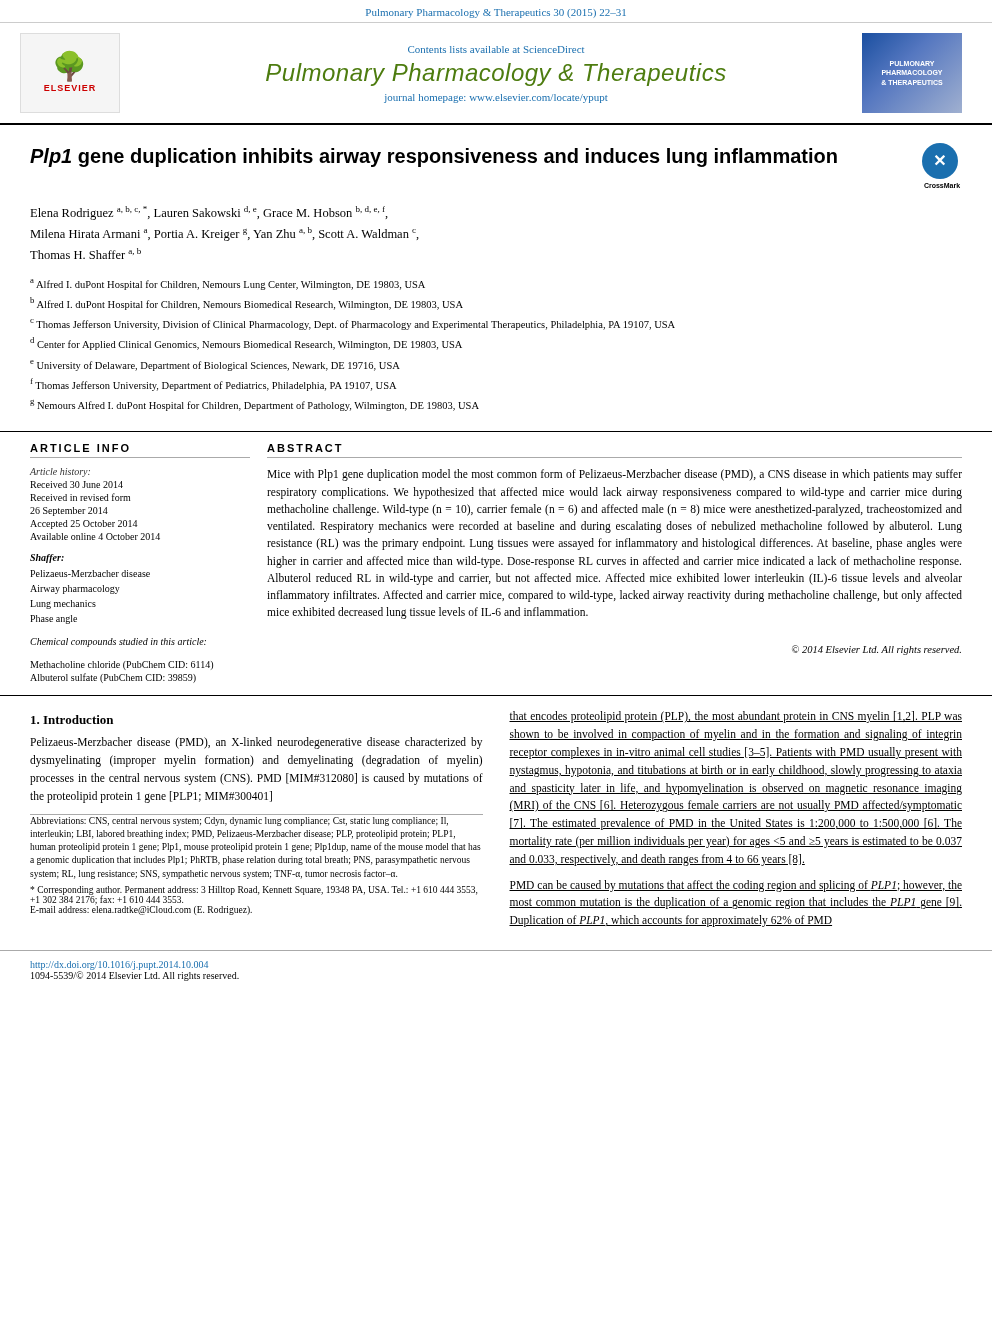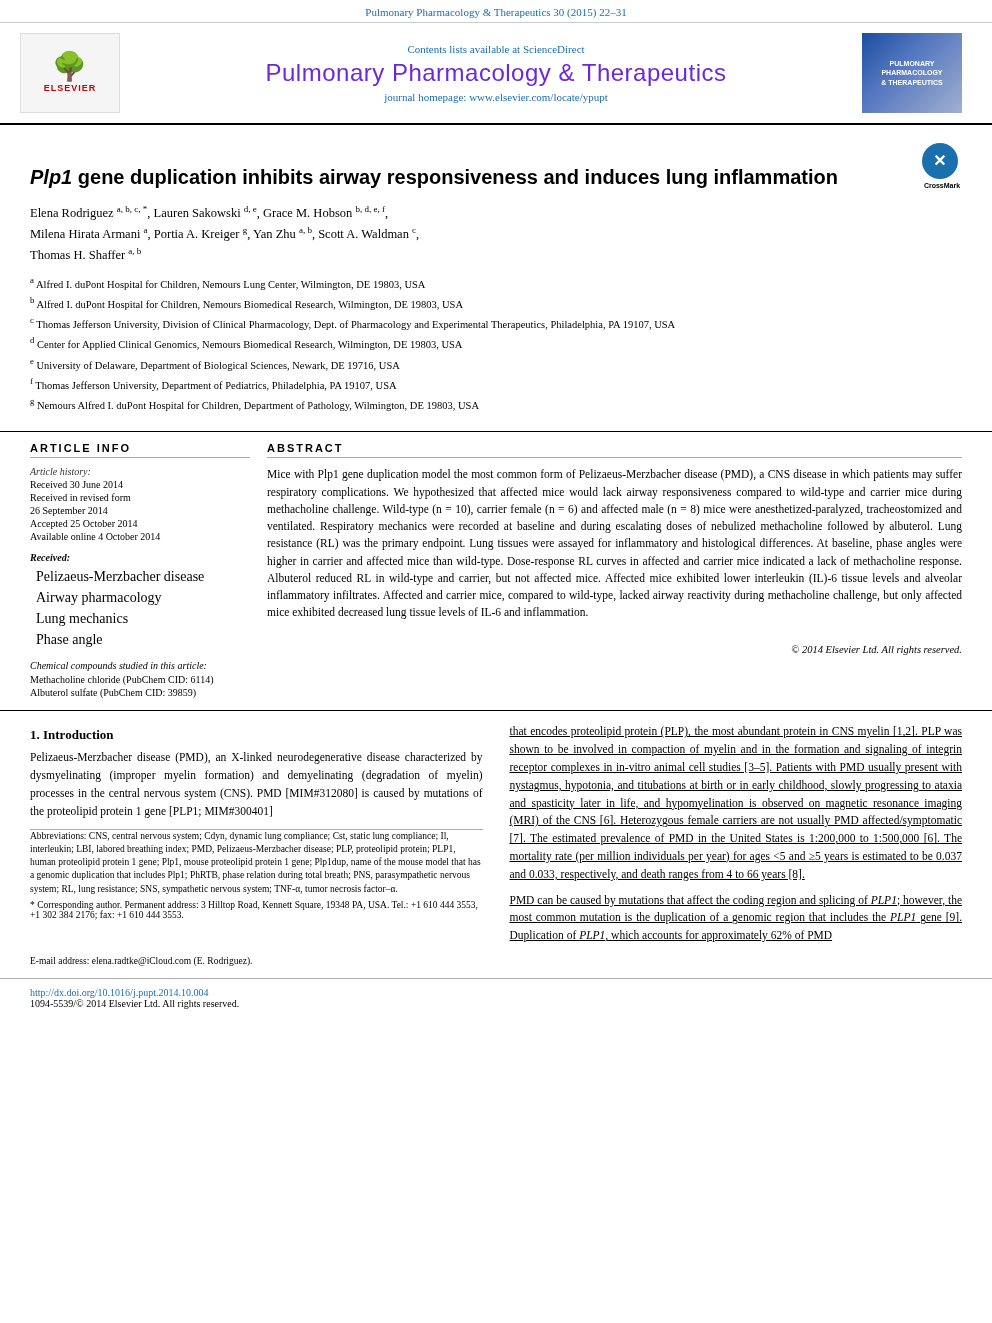--- a/index.html
+++ b/index.html
@@ -37,41 +37,42 @@
       flex-shrink: 0;
     }
     .sciencedirect-link {
       font-size: 11px;
       color: #1a6faf;
       margin-bottom: 4px;
     }
     .journal-title {
       font-size: 24px;
       font-weight: normal;
-      color: #6d28d9;
+      color: #4d7c0f;
       font-family: Arial, sans-serif;
       letter-spacing: 0.5px;
       margin-bottom: 4px;
+      font-style: italic;
     }
     .homepage-link {
       font-size: 11px;
       color: #1a6faf;
     }
     .paper-header {
       padding: 18px 30px 10px 30px;
       border-bottom: 1px solid #000;
     }
     .paper-title {
       font-size: 20px;
       font-weight: bold;
       font-family: Arial, sans-serif;
       margin-bottom: 12px;
       line-height: 1.3;
       display: flex;
-      align-items: flex-end;
+      align-items: flex-start;
       justify-content: space-between;
     }
     .paper-title .title-text {
       flex: 1;
     }
     .paper-title .crossmark {
       width: 40px;
       flex-shrink: 0;
       margin-left: 10px;
     }
@@ -124,29 +125,28 @@
       margin-bottom: 2px;
     }
     .keywords-title {
       font-size: 10px;
       font-style: italic;
       font-weight: bold;
       margin-top: 10px;
       margin-bottom: 3px;
     }
     .keywords-list {
-      font-size: 14px;
+      font-size: 10px;
       line-height: 1.5;
-      margin-left: 6px;
     }
     .compounds-title {
       font-size: 10px;
       font-style: italic;
       margin-top: 10px;
-      margin-bottom: 3px;
+      margin-bottom: 12px;
     }
     .abstract-text {
       font-size: 11.5px;
       line-height: 1.5;
       text-align: justify;
     }
     .copyright {
       font-size: 10.5px;
       text-align: right;
       margin-top: 22px;
@@ -303,21 +303,21 @@
   <div class="article-info">
     <div class="section-heading">ARTICLE INFO</div>
 
     <div class="info-label">Article history:</div>
     <div class="info-value">Received 30 June 2014</div>
     <div class="info-value">Received in revised form</div>
     <div class="info-value">26 September 2014</div>
     <div class="info-value">Accepted 25 October 2014</div>
     <div class="info-value">Available online 4 October 2014</div>
 
-    <div class="keywords-title">Received:</div>
+    <div class="keywords-title">Shaffer:</div>
     <div class="keywords-list">
       Pelizaeus-Merzbacher disease<br>
       Airway pharmacology<br>
       Lung mechanics<br>
       Phase angle
     </div>
 
     <div class="compounds-title"><em>Chemical compounds studied in this article:</em></div>
     <div class="info-value">Methacholine chloride (PubChem CID: 6114)</div>
     <div class="info-value">Albuterol sulfate (PubChem CID: 39859)</div>
@@ -339,21 +339,21 @@
       <p>Pelizaeus-Merzbacher disease (PMD), an X-linked neurodegenerative disease characterized by dysmyelinating (improper myelin formation) and demyelinating (degradation of myelin) processes in the central nervous system (CNS). PMD [MIM#312080] is caused by mutations of the proteolipid protein 1 gene [PLP1; MIM#300401]</p>
     </div>
 
     <div style="border-top:1px solid #aaa; padding-top:0; margin-top:8px;">
       <div style="font-size:9.5px; line-height:1.4;">
         <span>Abbreviations: CNS, central nervous system; Cdyn, dynamic lung compliance; Cst, static lung compliance; Il, interleukin; LBI, labored breathing index; PMD, Pelizaeus-Merzbacher disease; PLP, proteolipid protein; PLP1, human proteolipid protein 1 gene; Plp1, mouse proteolipid protein 1 gene; Plp1dup, name of the mouse model that has a genomic duplication that includes Plp1; PhRTB, phase relation during total breath; PNS, parasympathetic nervous system; RL, lung resistance; SNS, sympathetic nervous system; TNF-α, tumor necrosis factor–α.</span>
       </div>
       <div style="font-size:9.5px; margin-top:4px;">
         <span>* Corresponding author. Permanent address: 3 Hilltop Road, Kennett Square, 19348 PA, USA. Tel.: +1 610 444 3553, +1 302 384 2176; fax: +1 610 444 3553.</span>
       </div>
-      <div style="font-size:9.5px;margin-top:36px;">
+      <div style="font-size:9.5px;">
         <span>E-mail address: elena.radtke@iCloud.com (E. Rodriguez).</span>
       </div>
     </div>
   </div>
 
   <div class="body-right">
     <div class="body-text">
       <p>that encodes proteolipid protein (PLP), the most abundant protein in CNS myelin [1,2]. PLP was shown to be involved in compaction of myelin and in the formation and signaling of integrin receptor complexes in in-vitro animal cell studies [3–5]. Patients with PMD usually present with nystagmus, hypotonia, and titubations at birth or in early childhood, slowly progressing to ataxia and spasticity later in life, and hypomyelination is observed on magnetic resonance imaging (MRI) of the CNS [6]. Heterozygous female carriers are not usually PMD affected/symptomatic [7]. The estimated prevalence of PMD in the United States is 1:200,000 to 1:500,000 [6]. The mortality rate (per million individuals per year) for ages &lt;5 and ≥5 years is estimated to be 0.037 and 0.033, respectively, and death ranges from 4 to 66 years [8].</p>
       <p>PMD can be caused by mutations that affect the coding region and splicing of <em>PLP1</em>; however, the most common mutation is the duplication of a genomic region that includes the <em>PLP1</em> gene [9]. Duplication of <em>PLP1</em>, which accounts for approximately 62% of PMD</p>
     </div>

